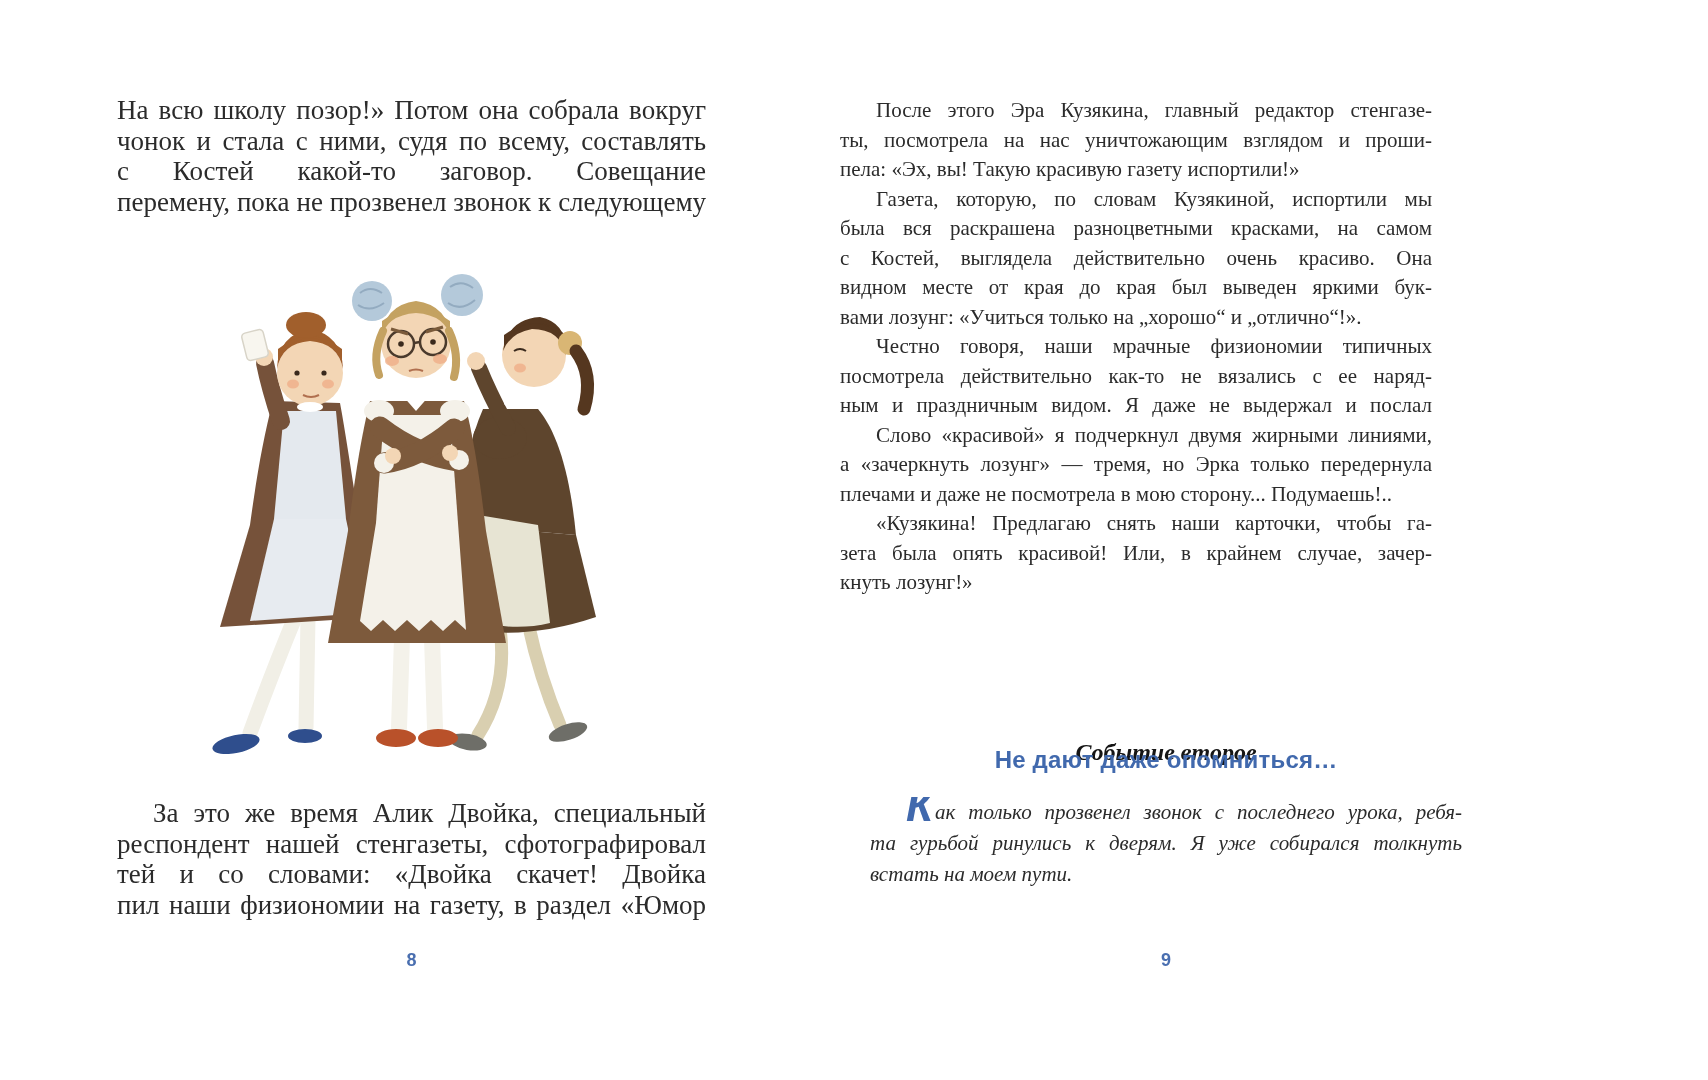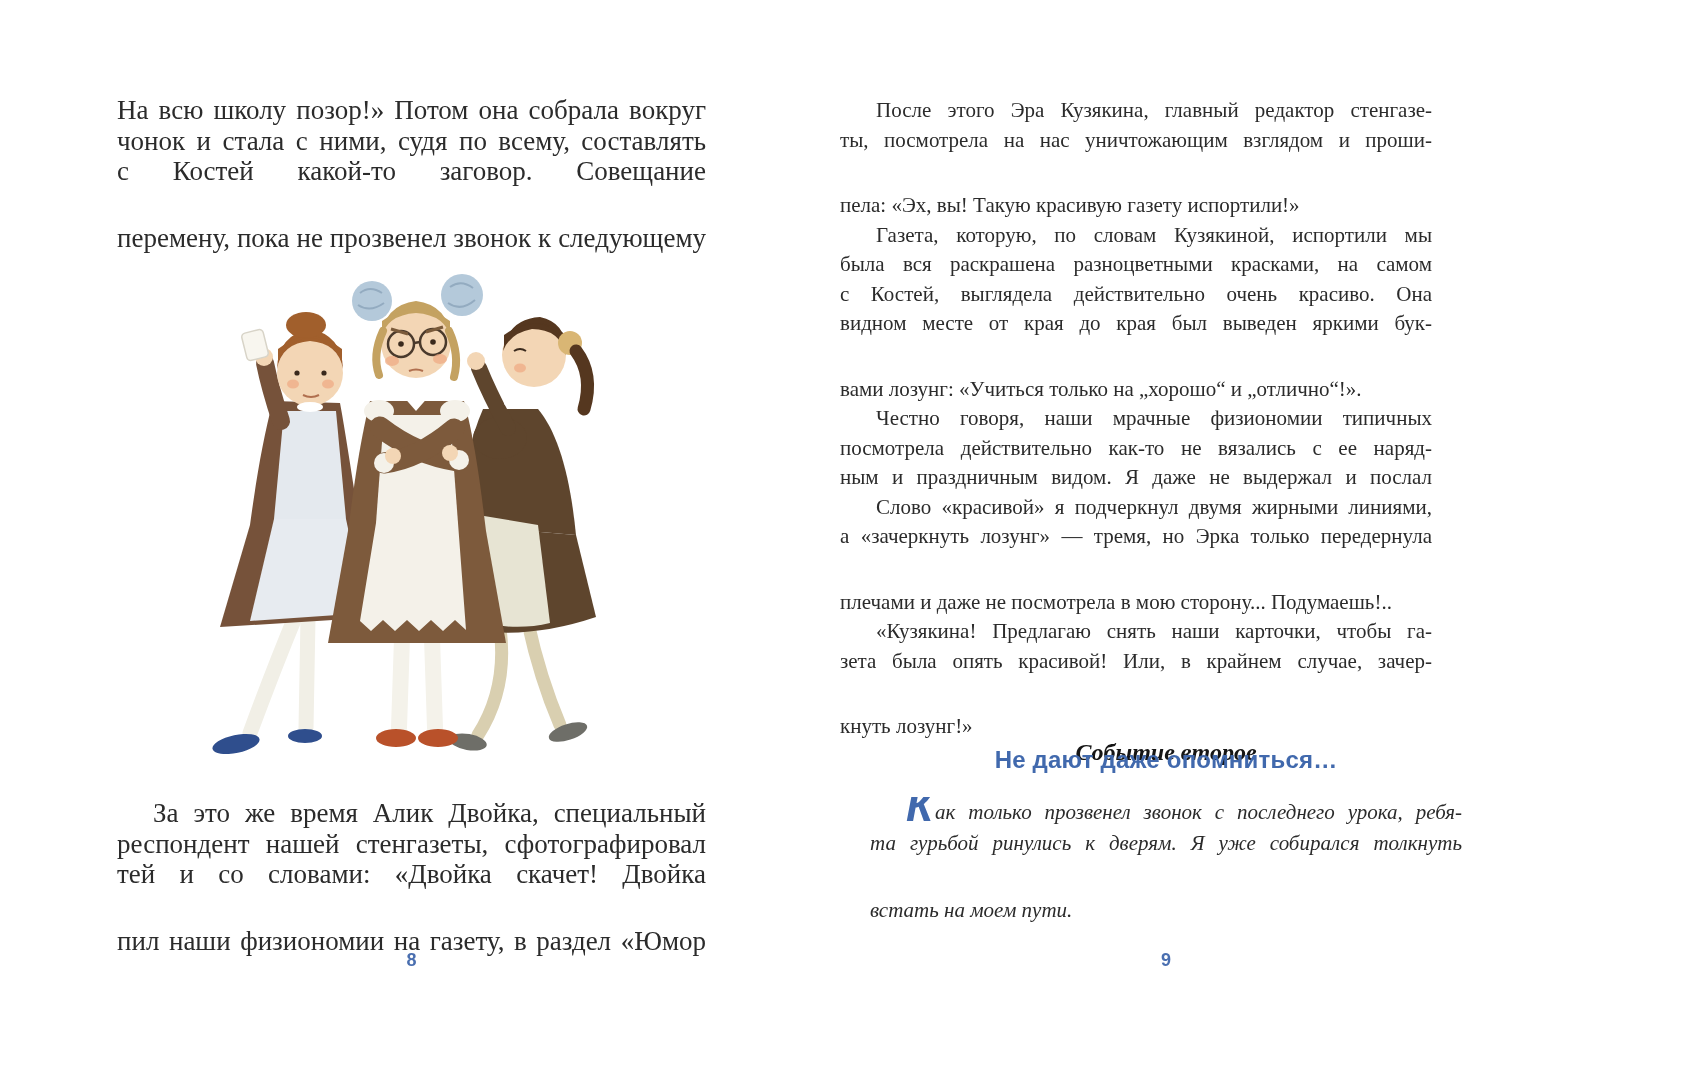--- a/index.html
+++ b/index.html
@@ -6,21 +6,21 @@
   body{
     width:1708px;height:1080px;position:relative;background:#ffffff;
     font-family:"Liberation Serif", serif;color:#2b2b2b;overflow:hidden;
   }
   .abs{position:absolute;}
   .col{width:589px;}
   .para .line{
     text-align:justify;text-align-last:justify;
     overflow:hidden;white-space:normal;
   }
-  .para .line.final{text-align-last:left;margin-top:36px;}
+  .para .line.final{text-align-last:left;}
   .para.indent .line:first-child{text-indent:36px;}
   .page-left .para .line{font-size:27px;height:30.5px;line-height:30.5px;}
   .page-right .para .line{font-size:21px;height:29.5px;line-height:29.5px;}
   .page-right .para.last-para .line{height:31px;line-height:31px;}
   .chapter{
     font-family:"Liberation Serif", serif;font-style:italic;font-weight:700;
     font-size:24px;color:#151515;text-align:center;line-height:32px;margin-top:40px;
   }
   .section-title{
     font-family:"Liberation Sans", sans-serif;font-weight:700;

